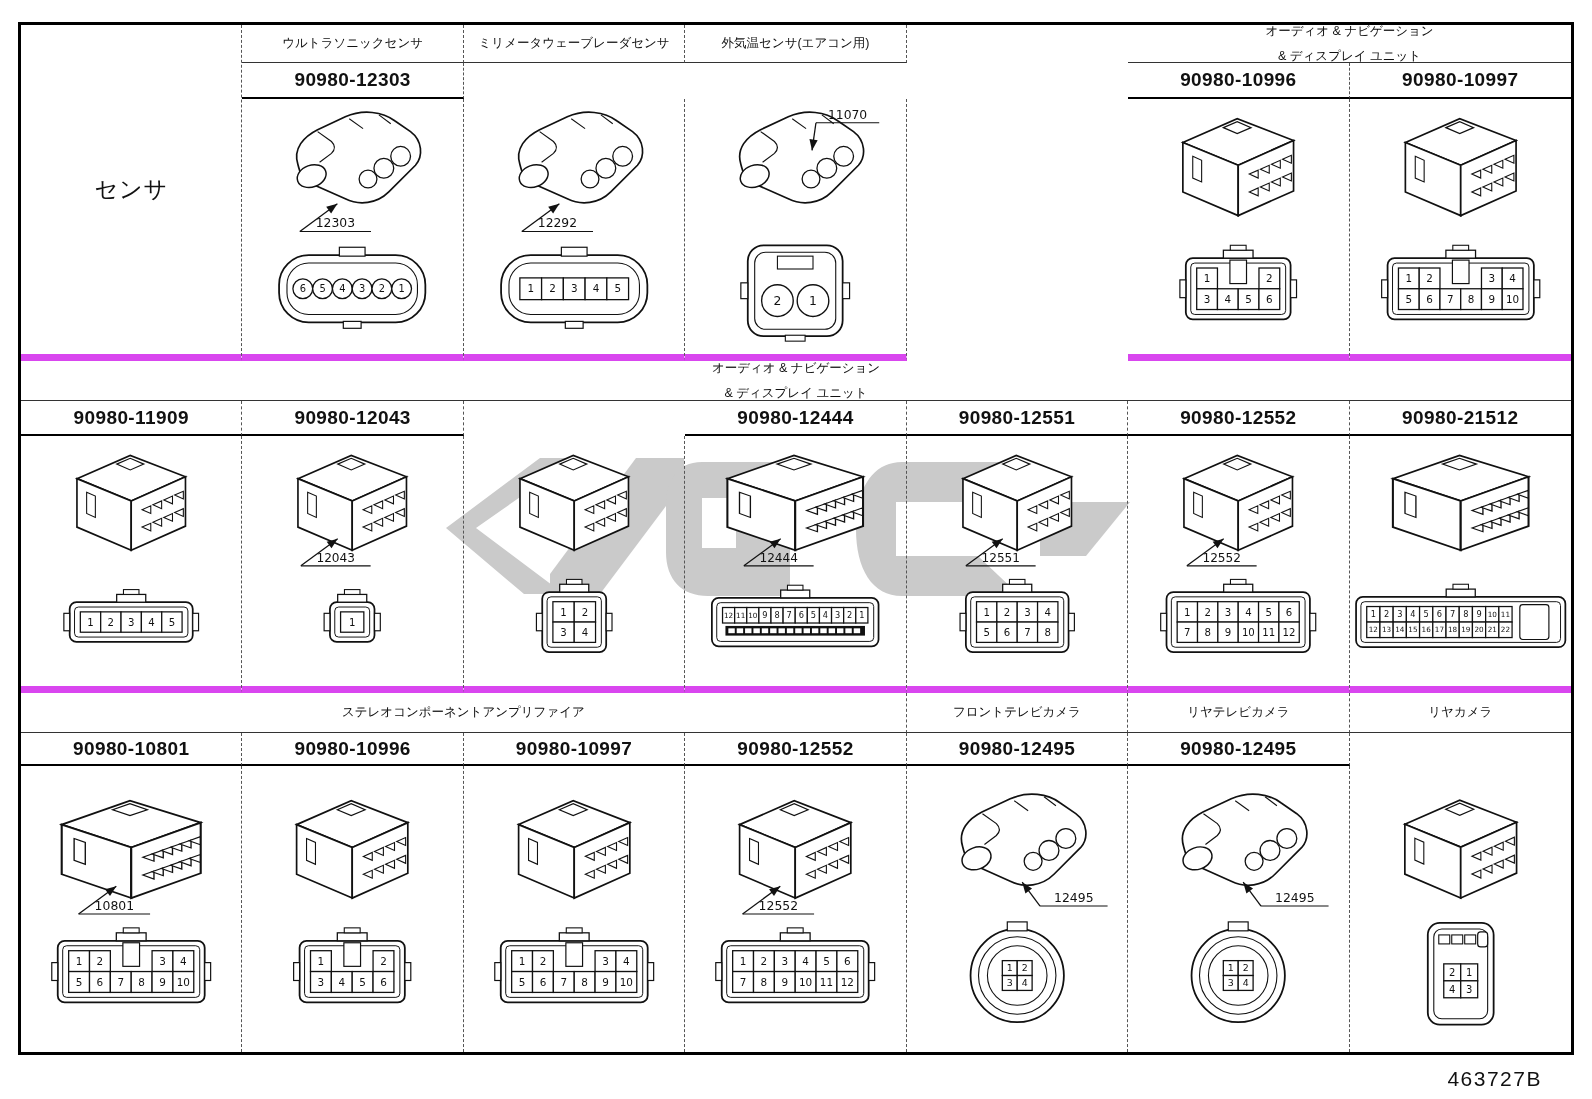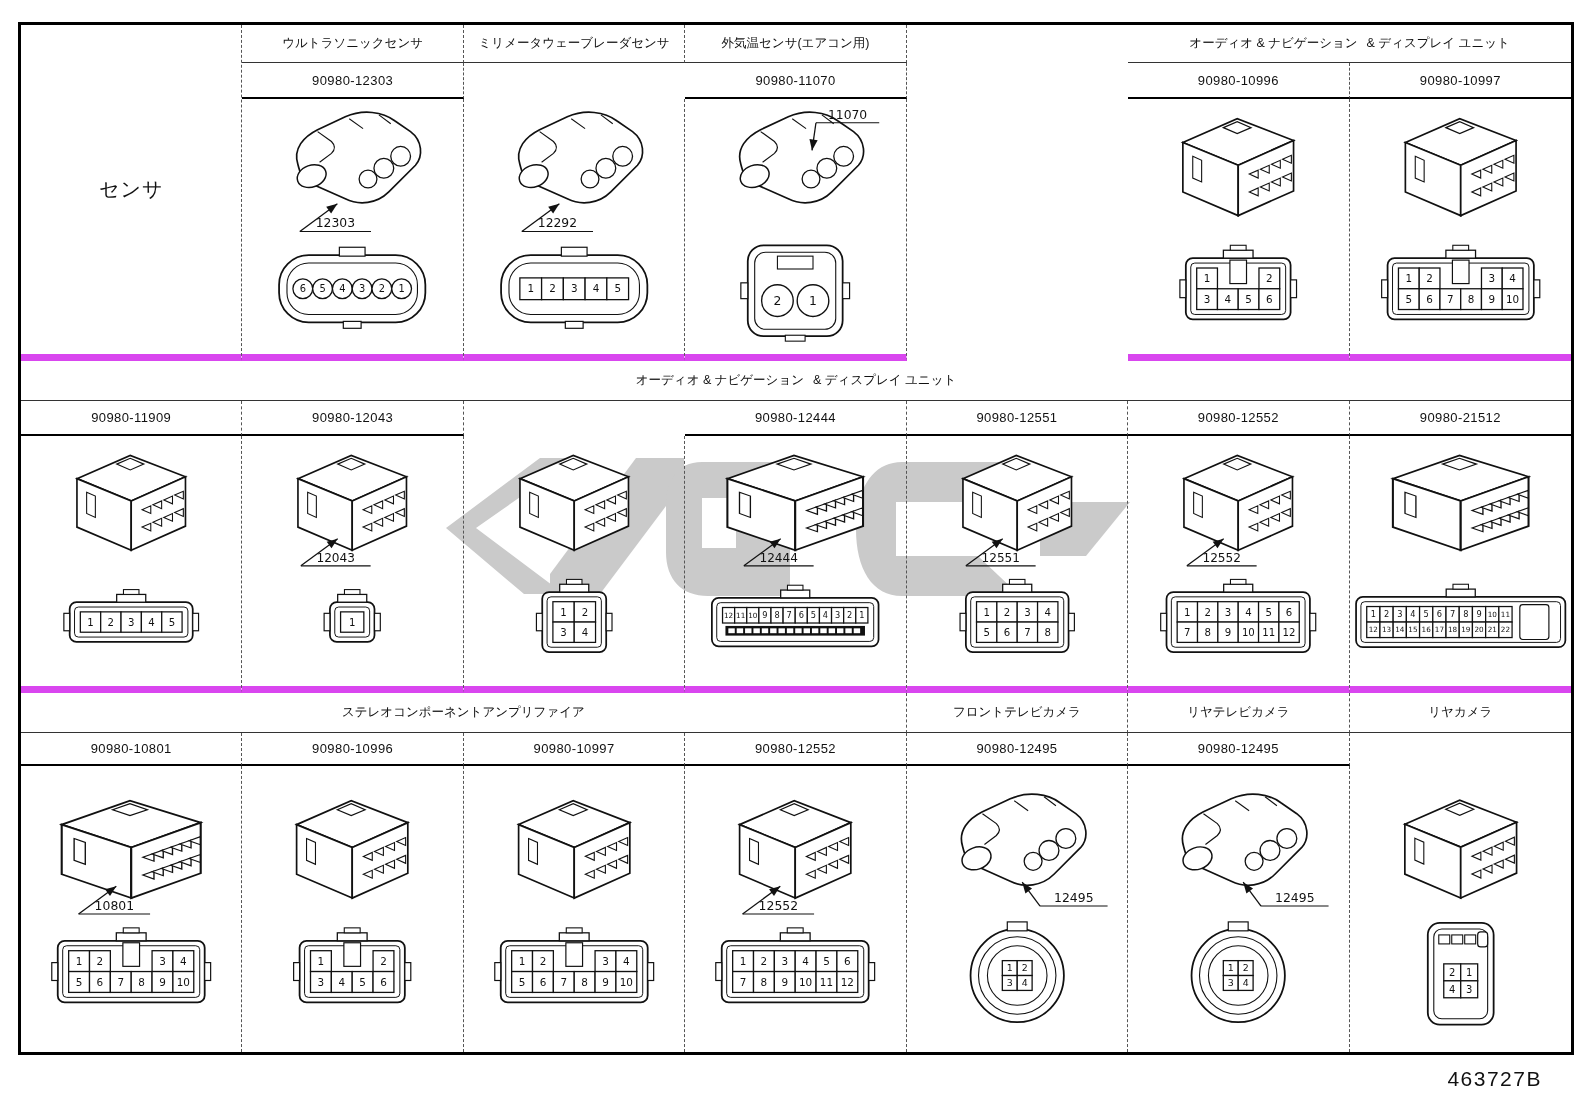--- a/index.html
+++ b/index.html
@@ -8,23 +8,23 @@
   .watermark{position:absolute;left:440px;top:452px;width:690px;height:155px;z-index:0}
   .tbl{position:absolute;left:18px;top:22px;width:1556px;height:1033px;border:3px solid #000;z-index:1;
        display:grid;grid-template-columns:repeat(7,1fr);
        grid-template-rows:38px 36px 262px 40px 35px 257px 40px 33px 286px;}
   .cell{position:relative;display:flex;align-items:center;justify-content:center;overflow:hidden}
   .bR{border-right:1px dashed #555}
   .bBname{border-bottom:1px solid #333}
   .bBpart{border-bottom:2px solid #000}
   .bBsec{border-bottom:7px solid #d946ef}
   .name{font-size:12.5px;text-align:center;line-height:1.3;padding:0 4px}
-  .twoline{flex-direction:row;gap:9px}
-  .part{font-size:13px;font-weight:normal;letter-spacing:.4px}
-  .biglabel{font-size:20px;letter-spacing:1px}
+  .twoline{flex-direction:column;gap:9px}
+  .part{font-size:19px;font-weight:bold;letter-spacing:.4px}
+  .biglabel{font-size:23px;letter-spacing:1px}
   .draw{padding:0}
   .draw svg{width:100%;height:100%;display:block}
   .draw text{font-family:"DejaVu Sans","Liberation Sans",sans-serif}
   .doccode{position:absolute;right:50px;bottom:8px;font-size:21px;letter-spacing:1.5px;z-index:2}
 </style>
 </head>
 <body>
 
 <div class="sheet">
 
@@ -57,23 +57,20 @@
     </div>
 
 
     <div class="cell name twoline bBname" style="grid-area:1/6/2/8">
       <span>オーディオ &amp; ナビゲーション</span>
       <span>&amp; ディスプレイ ユニット</span>
     </div>
 
     <div class="cell part bR bBpart" style="grid-area:2/2/3/3">
         <span>90980-12303</span>
-      </div>
-    <div class="cell part bR bBpart" style="grid-area:2/4/3/5">
-        <span>90980-11070</span>
       </div>
     <div class="cell part bR bBpart" style="grid-area:2/6/3/7">
         <span>90980-10996</span>
       </div>
     <div class="cell part bBpart" style="grid-area:2/7/3/8">
         <span>90980-10997</span>
       </div>
 
     <div class="cell draw bR bBsec" style="grid-area:3/2/4/3">
         <svg viewBox="0 0 222 258" preserveAspectRatio="xMidYMid meet">

